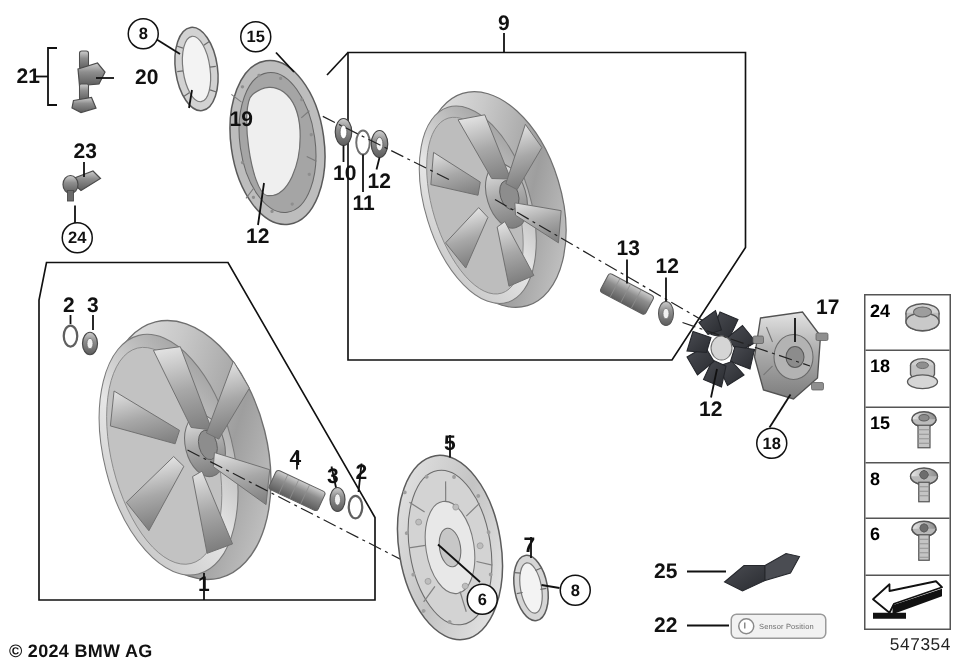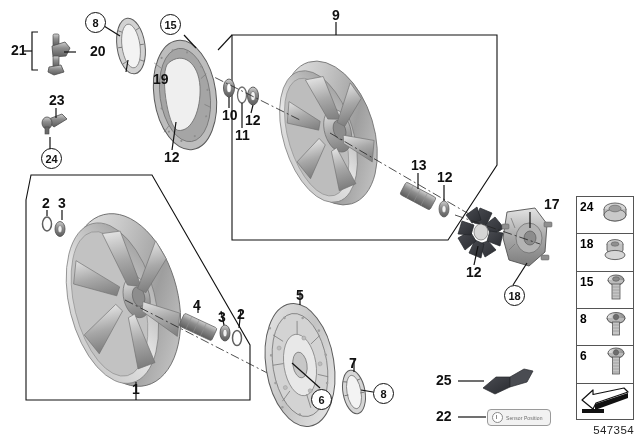--- a/index.html
+++ b/index.html
@@ -509,14 +509,15 @@
         <svg width="52" height="30" viewBox="0 0 52 30">
           <path d="M3,15 L14,5 L14,9.5 L45,3 L49,7 L17,18 L14,24 Z" fill="#ffffff" stroke="#111" stroke-width="1.2" stroke-linejoin="round"></path>
           <path d="M16,19 L49,8 L49,13 L16,25 Z" fill="#111"></path>
           <rect x="3" y="24" width="22" height="4" fill="#111"></rect>
         </svg>
       </span>
     </div>
   </div>
 
   <div id="dgnum">547354</div>
+  <div id="copy">© 2024 BMW AG</div>
 
 </div>
 
 </body></html>

